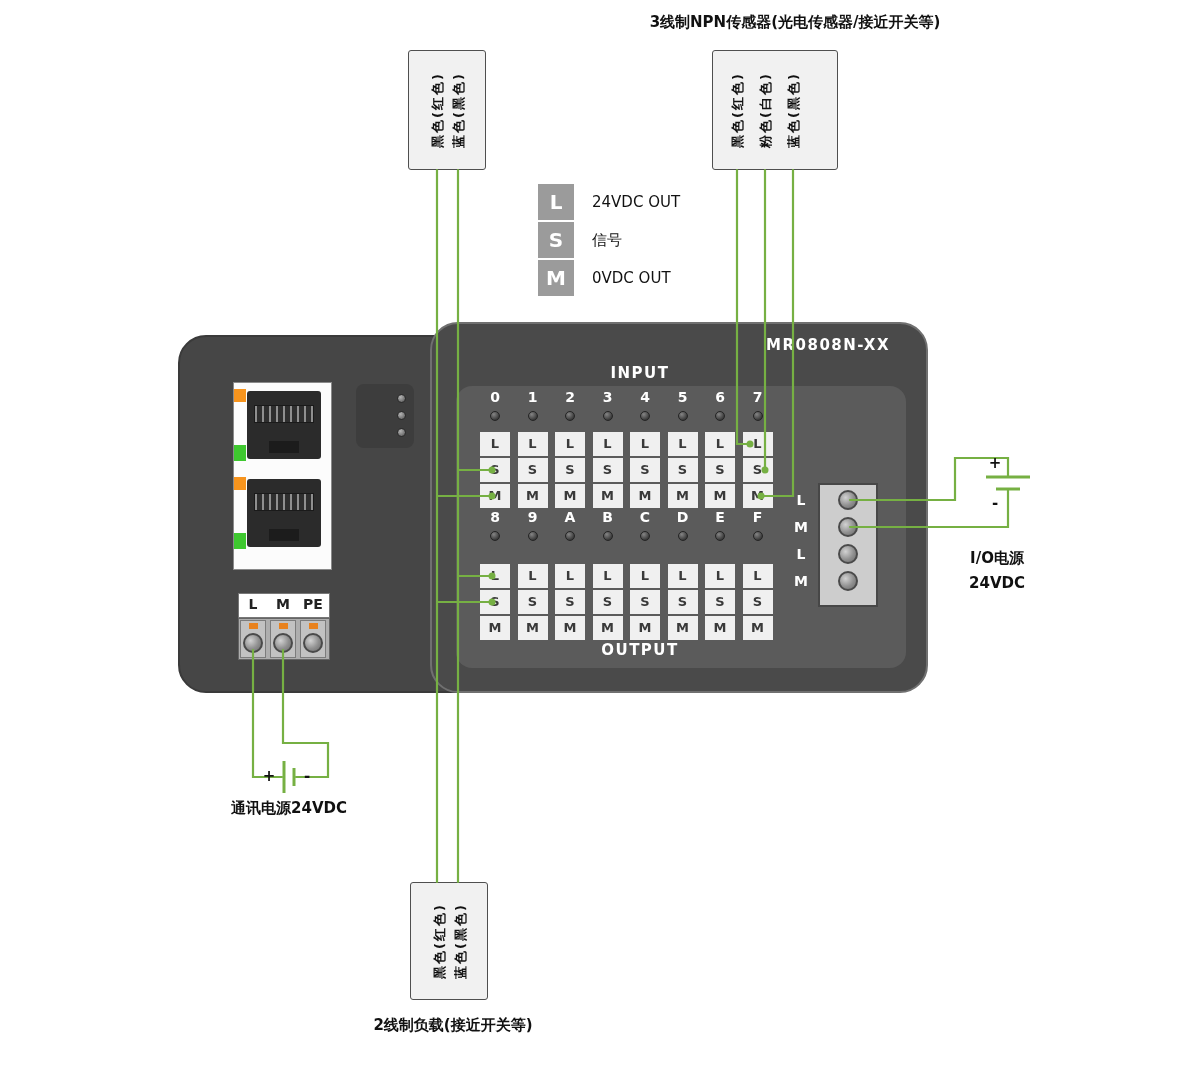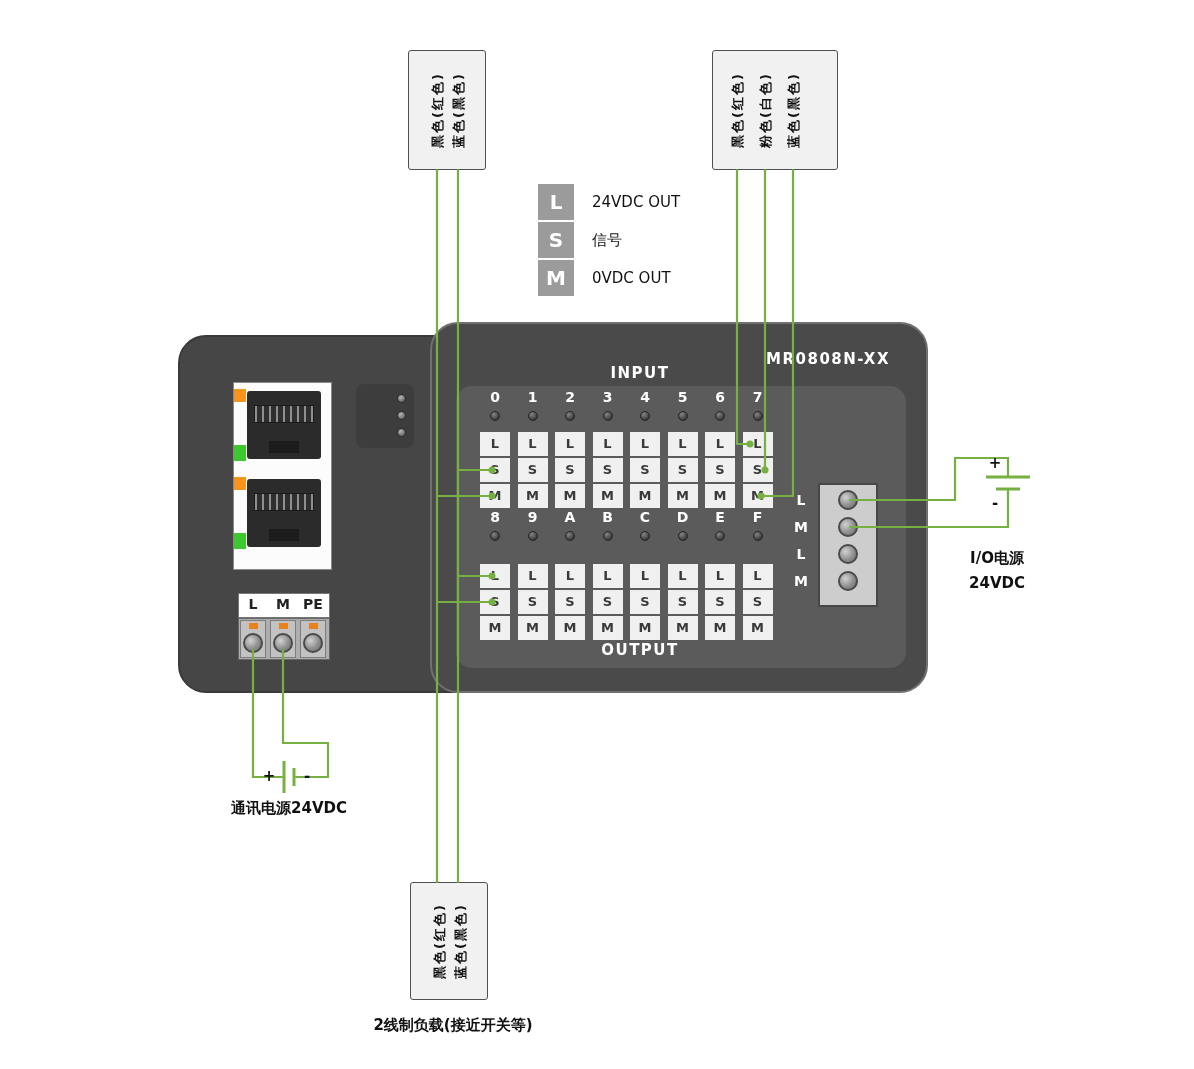--- a/index.html
+++ b/index.html
@@ -49,20 +49,21 @@
   #wiring-svg { position: absolute; left: 0; top: 0; z-index: 50; }
   .wire { fill: none; stroke: var(--wire, #76b043); stroke-width: 2.2; stroke-linecap: round; }
   .plate { stroke: var(--wire, #76b043); stroke-width: 3; stroke-linecap: butt; }
   .dot { fill: var(--wire, #76b043); }
 </style>
 </head>
 <body>
 
 <div id="canvas">
 
+  <div class="lbl" style="left:615px; top:13px; width:360px;">3线制NPN传感器(光电传感器/接近开关等)</div>
 
   <div class="wirebox" id="box-sensor2" style="left:408px; top:50px; width:78px; height:120px;">
       <div class="vcol" style="left: 18px;">
         <span>黑色(红色)</span>
       </div>
       <div class="vcol" style="left: 39px;">
         <span>蓝色(黑色)</span>
       </div>
     </div>
   <div class="wirebox" id="box-sensor3" style="left:712px; top:50px; width:126px; height:120px;">
@@ -82,21 +83,21 @@
       </div>
       <div class="vcol" style="left: 39px;">
         <span>蓝色(黑色)</span>
       </div>
     </div>
 
   <div class="module" id="module-left" style="left:178px; top:335px; width:325px; height:358px;"></div>
   <div class="module" id="module-right" style="left:430px; top:322px; width:498px; height:371px;"></div>
   <div id="inner-panel" style="left:456px; top:386px; width:450px; height:282px;"></div>
 
-  <div class="devlabel" style="left:760px; top:350px; width:130px; text-align:right;">MR0808N-XX</div>
+  <div class="devlabel" style="left:760px; top:336px; width:130px; text-align:right;">MR0808N-XX</div>
   <div class="devlabel" style="left:565px; top:364px; width:150px;">INPUT</div>
   <div class="devlabel" style="left:565px; top:641px; width:150px;">OUTPUT</div>
 
   <div class="abs" style="left:233px; top:382px; width:99px; height:188px; background:#fcfcfc; border:1px solid #8a8a8a;"></div>
   <div class="rj45" style="left:247px; top:391px;">
     <div class="pins"></div>
     <div class="slot"></div>
   </div>
   <div class="rj45" style="left:247px; top:479px;">
     <div class="pins"></div>

